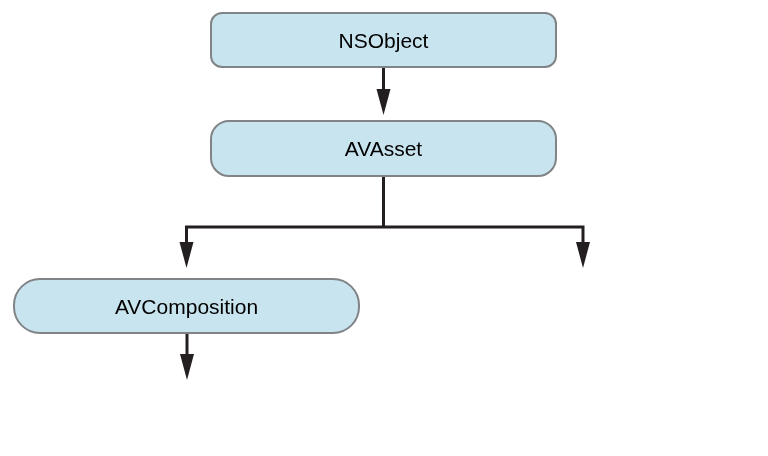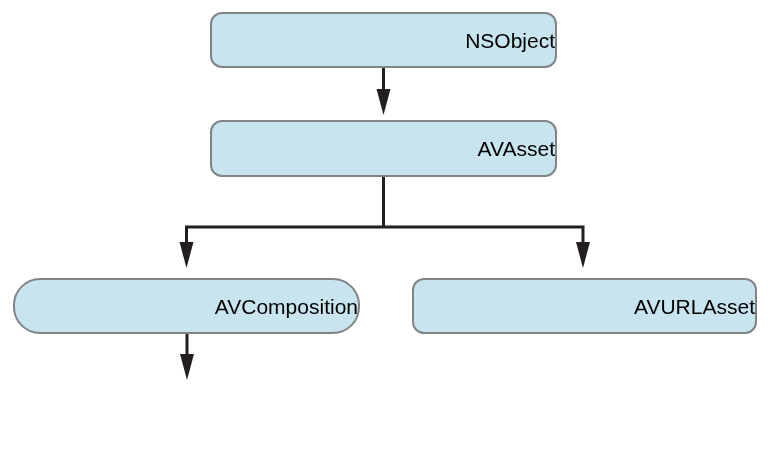--- a/index.html
+++ b/index.html
@@ -34,28 +34,28 @@
     fill: var(--connector);
     stroke: none;
   }
   .node {
     position: absolute;
     background: var(--node-fill);
     border: 2px solid var(--node-border);
     border-radius: 12px;
     display: flex;
     align-items: center;
-    justify-content: flex-end;
+    justify-content: center;
     color: var(--text);
     font-size: 21px;
     line-height: 1;
     white-space: nowrap;
   }
   .node-nsobject            { left: 210px; top: 12px;  width: 347px; height: 56px; }
-  .node-avasset             { left: 210px; top: 120px; width: 347px; height: 57px; }
+  .node-avasset             { left: 210px; top: 120px; width: 347px; height: 57px; border-radius: 19px; }
   .node-avcomposition       { left: 13px;  top: 278px; width: 347px; height: 56px; border-radius: 27px; }
   .node-avurlasset          { left: 412px; top: 278px; width: 345px; height: 56px; }
   .node-avmutablecomposition{ left: 13px;  top: 385px; width: 349px; height: 57px; }
 </style>
 </head>
 <body>
 
 <div class="canvas">
 
   <svg class="connector-layer" width="768" height="456" viewBox="0 0 768 456" aria-hidden="true">
@@ -83,18 +83,15 @@
   </div>
 
   <div class="node node-avasset">
     <span>AVAsset</span>
   </div>
 
   <div class="node node-avcomposition">
     <span>AVComposition</span>
   </div>
 
-  <div class="node node-avurlasset">
-    <span>AVURLAsset</span>
-  </div>
 
 
 </div>
 
 </body></html>

